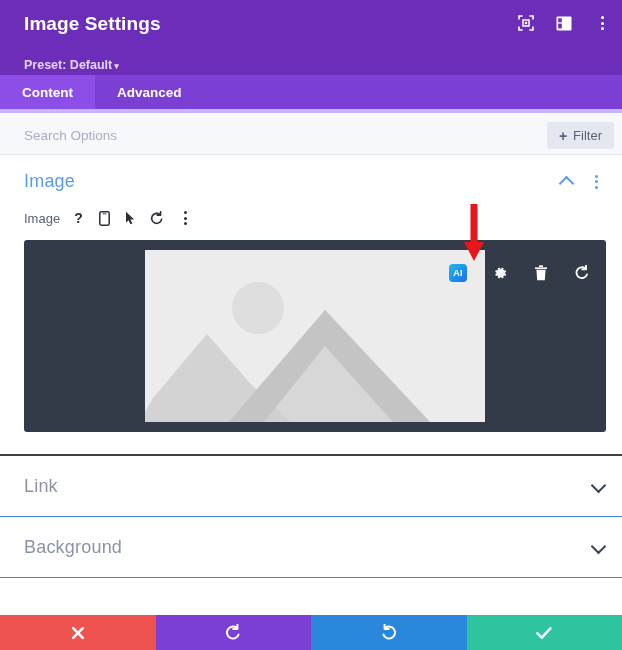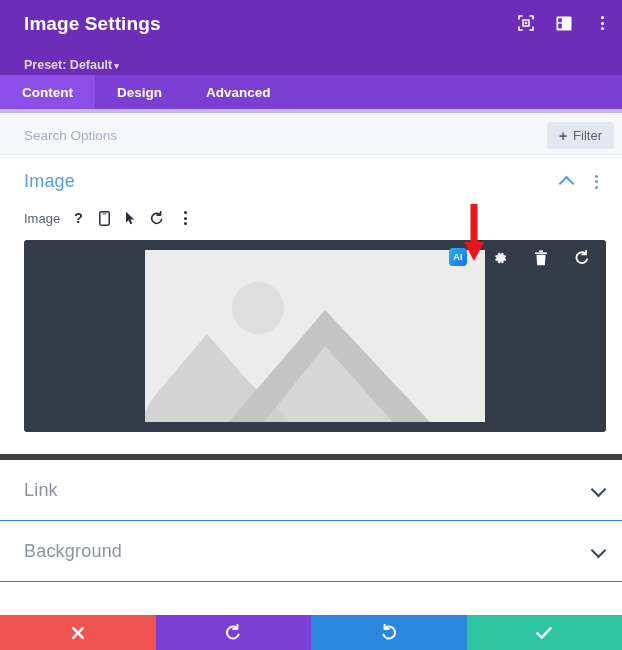--- a/index.html
+++ b/index.html
@@ -111,21 +111,21 @@
     display: flex; align-items: center; gap: 6px;
     cursor: pointer;
     border: none;
     font-family: "Liberation Sans", sans-serif;
   }
   .filter-btn .plus { font-size: 14px; font-weight: bold; line-height: 1; }
 
   
   .body { flex: 1 1 auto; overflow: hidden; position: relative; }
 
-  .section-open { padding: 16px 16px 22px 24px; border-bottom: 6px solid #404040; }
+  .section-open { padding: 16px 16px 22px 24px; border-bottom: 2px solid #404040; }
   .section-head {
     display: flex; align-items: center; justify-content: space-between;
     margin-bottom: 16px;
   }
   .section-title-blue {
     color: #5b9de0;
     font-size: 18px;
     letter-spacing: .2px;
   }
   .section-head-icons { display: flex; align-items: center; gap: 12px; }
@@ -169,22 +169,22 @@
     overflow: hidden;
   }
   .img-placeholder {
     width: 340px; height: 172px;
     background: #ececec;
     position: relative;
     overflow: hidden;
   }
   .preview-tools {
     position: absolute;
-    top: 8px; right: 16px;
-    display: flex; align-items: flex-end; gap: 24px;
+    top: 24px; right: 16px;
+    display: flex; align-items: flex-start; gap: 24px;
     z-index: 5;
   }
   .ai-badge {
     width: 18px; height: 18px;
     border-radius: 4px;
     background: linear-gradient(135deg, #22b6f0 0%, #1a6fe8 100%);
     color: #fff;
     font-size: 9px; font-weight: bold;
     display: flex; align-items: center; justify-content: center;
     cursor: pointer;
@@ -261,21 +261,20 @@
       <span class="dots-v">
         <i></i>
         <i></i>
         <i></i>
       </span>
     </div>
   </div>
 
   <div class="tabs">
     <div class="tab active">Content</div>
-    <div class="tab">Design</div>
     <div class="tab">Advanced</div>
   </div>
 
   <div class="searchbar">
     <div class="search-input-wrap">
       <input class="search-input" type="text" autofocus="" placeholder="Search Options" style="">
     </div>
     <button class="filter-btn">
       <span class="plus">+</span>
       <span>Filter</span>

